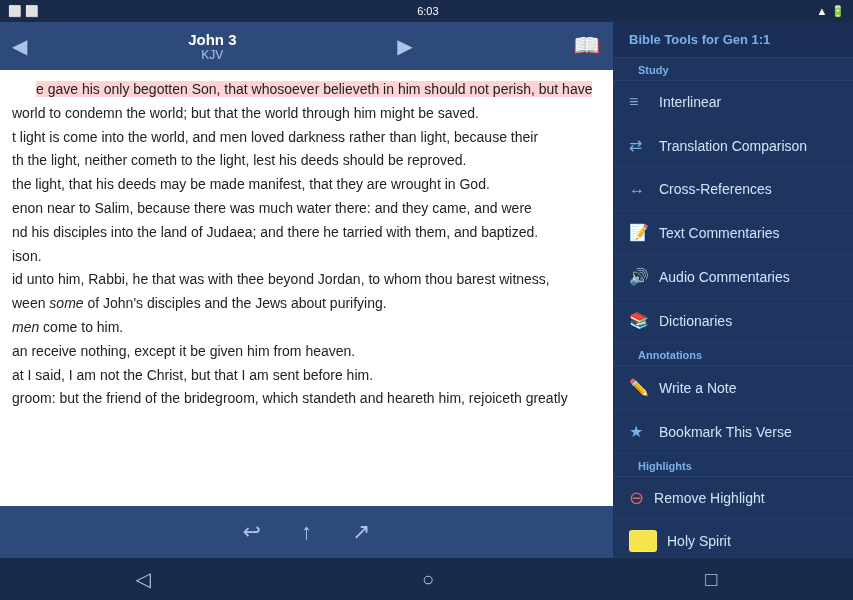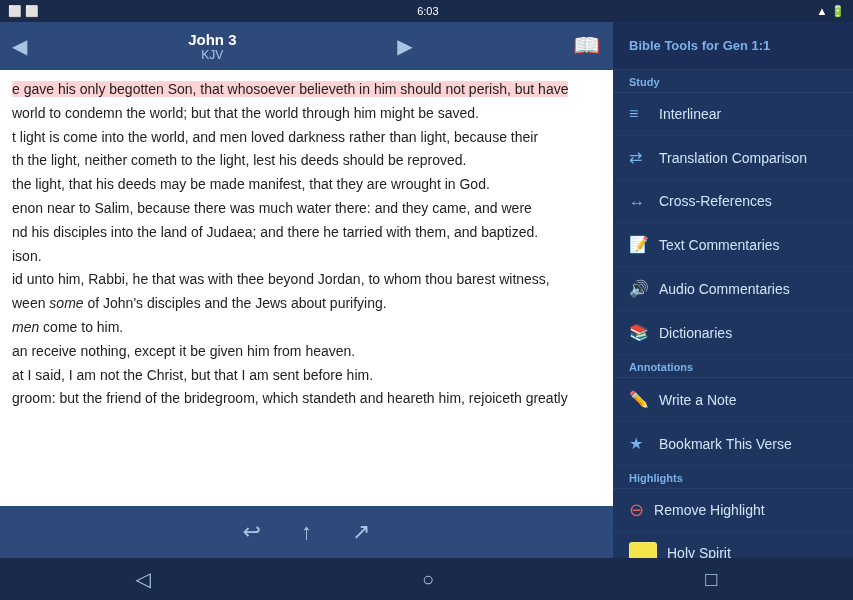--- a/index.html
+++ b/index.html
@@ -49,21 +49,21 @@
     .book-icon { color: #aac4e8; font-size: 22px; }
 
     .bible-text {
       flex: 1;
       padding: 8px 12px;
       overflow-y: auto;
       font-size: 14px;
       line-height: 1.7;
       color: #222;
     }
-    .highlight-red { background: rgba(255, 80, 80, 0.25); }
+    .highlight-red { background: rgba(255, 80, 80, 0.25); margin-left: 24px; }
     .italic { font-style: italic; }
 
     .bible-footer {
       background: #2e4a7a;
       height: 52px;
       display: flex;
       align-items: center;
       justify-content: center;
       gap: 40px;
     }
@@ -73,29 +73,29 @@
     .tools-panel {
       width: 240px;
       background: #1e3560;
       display: flex;
       flex-direction: column;
       overflow-y: auto;
     }
 
     .tools-header {
       background: #1a2e58;
-      padding: 16px 16px;
+      padding: 10px 16px;
       color: #7ab0e8;
       font-size: 13px;
       font-weight: bold;
       border-bottom: 1px solid #2a4070;
     }
 
     .section-label {
-      padding: 6px 16px 4px;
+      padding: 6px 25px 4px;
       color: #7ab0e8;
       font-size: 11px;
       font-weight: bold;
       border-bottom: 1px solid #2a4070;
     }
 
     .tool-item {
       padding: 12px 16px;
       color: #d0e4f8;
       font-size: 14px;

